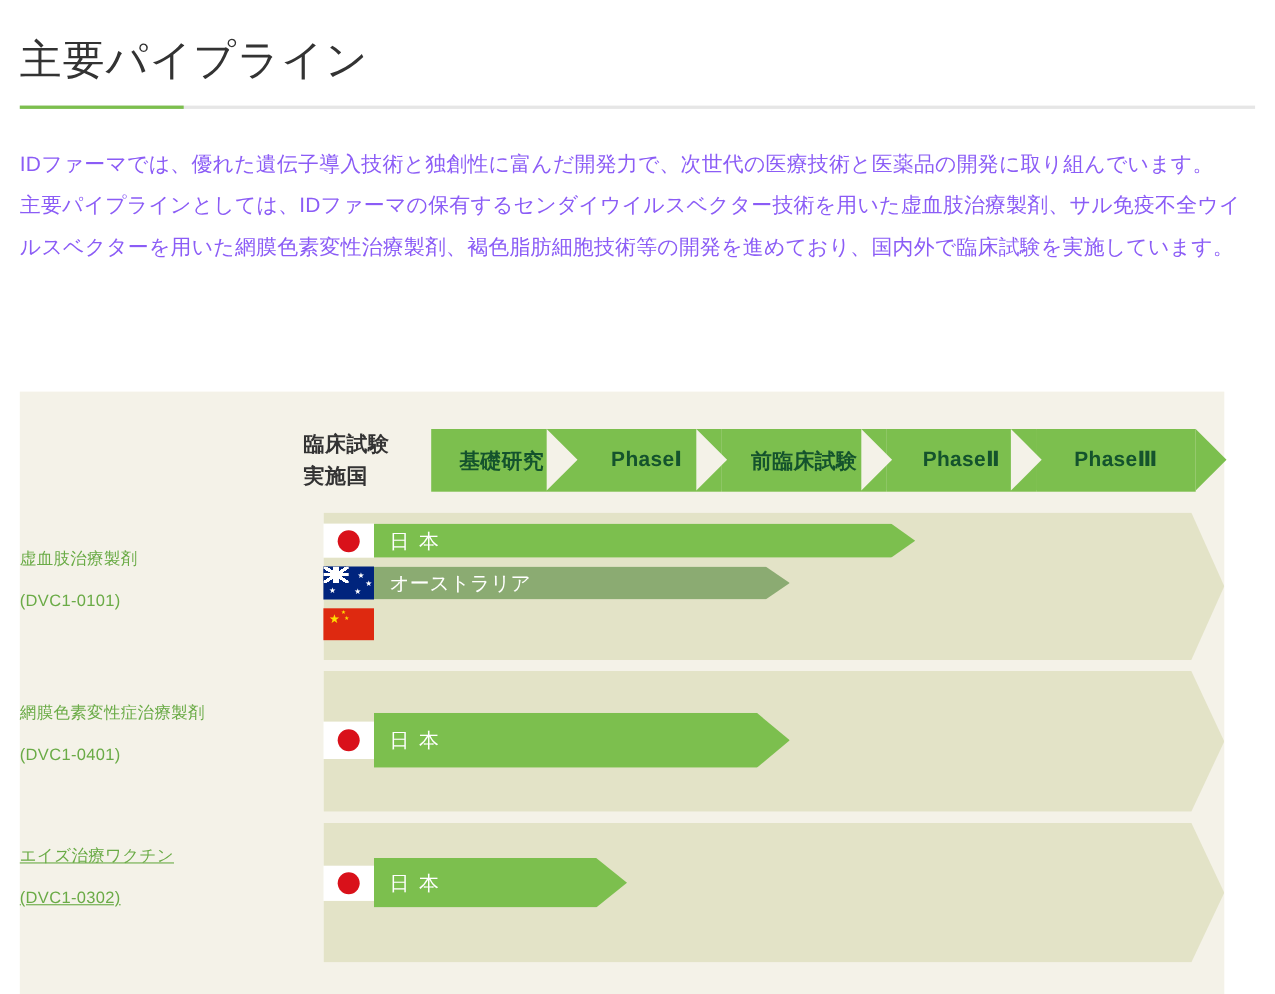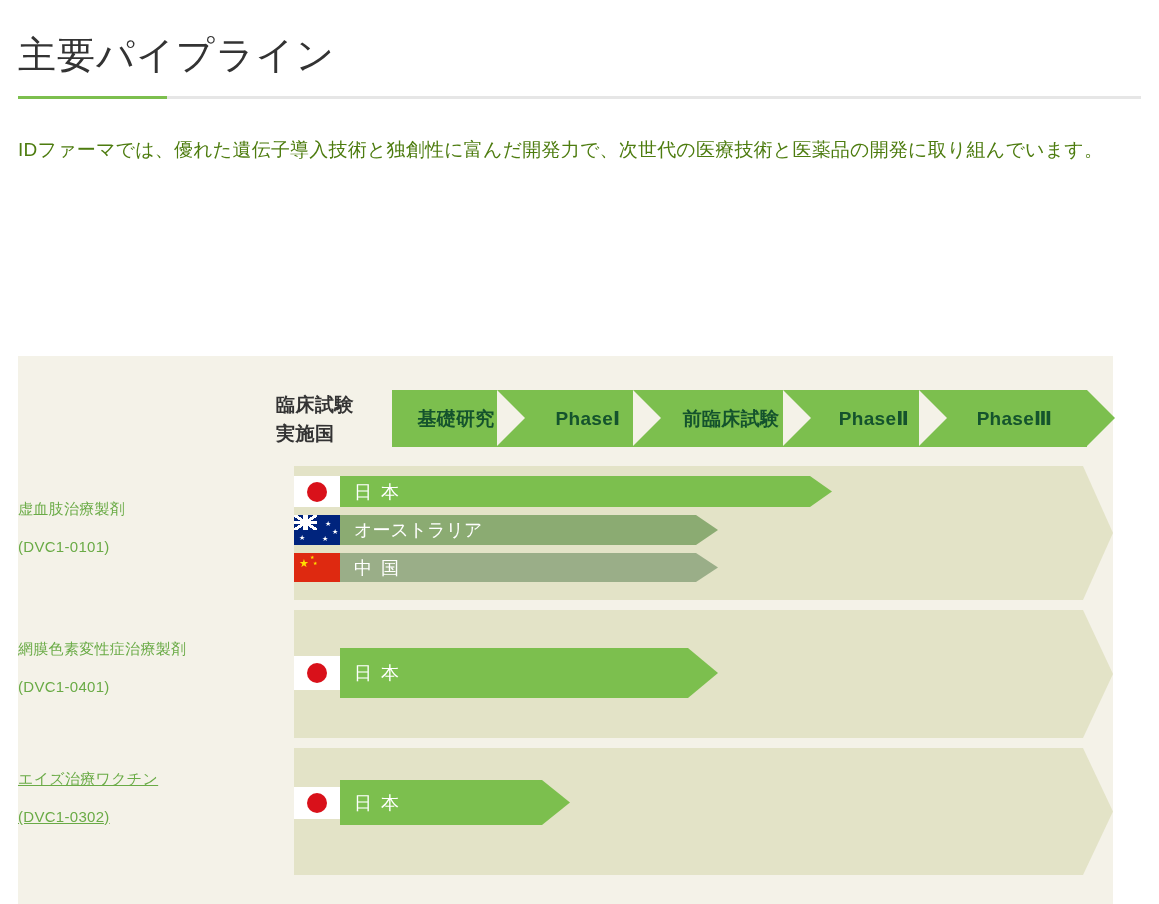--- a/index.html
+++ b/index.html
@@ -18,21 +18,21 @@
     font-size: 38px; font-weight: 400; color: #333333;
     letter-spacing: 1px; line-height: 1.2; white-space: nowrap;
   }
   .rule-wrap { position: absolute; left: 18px; top: 96px; width: 1123px; height: 3px; }
   .rule-base { position:absolute; left:0; top:0; width:100%; height:3px; background:#e6e6e6; }
   .rule-accent { position:absolute; left:0; top:0; width:149px; height:3px; background:#7cbf4e; }
 
   
   .body-copy {
     position: absolute; left: 18px; top: 131px; width: 1125px;
-    font-size: 19px; color: #4d7c0f; line-height: 38px; letter-spacing: 0.2px;
+    font-size: 19px; color: #8b5cf6; line-height: 38px; letter-spacing: 0.2px;
   }
   .body-copy p { margin: 0; }
 
   
   .panel {
     position: absolute; left: 18px; top: 356px;
     width: 1095px; height: 548px; background: #f4f2e8;
   }
 
   
@@ -142,20 +142,21 @@
 
   <h1 class="page-title">主要パイプライン</h1>
 
   <div class="rule-wrap">
     <div class="rule-base"></div>
     <div class="rule-accent"></div>
   </div>
 
   <div class="body-copy">
     <p>IDファーマでは、優れた遺伝子導入技術と独創性に富んだ開発力で、次世代の医療技術と医薬品の開発に取り組んでいます。</p>
+    <p>主要パイプラインとしては、IDファーマの保有するセンダイウイルスベクター技術を用いた虚血肢治療製剤、サル免疫不全ウイルスベクターを用いた網膜色素変性治療製剤、褐色脂肪細胞技術等の開発を進めており、国内外で臨床試験を実施しています。</p>
   </div>
 
   <div class="panel"></div>
 
   <div class="hdr-label">
     <span>臨床試験</span>
     <span>実施国</span>
   </div>
 
   <div class="phase-band">
@@ -209,24 +210,20 @@
         <span class="bar-text" style="letter-spacing:0px;">オーストラリア</span>
       </div>
     </div>
 
     <div class="cbar" style="left:294px; top:87px; width:424px; height:29px;">
       <div class="flag flag-cn">
         <i class="cn-star" style="left:5px; top:5px; font-size:11px;">★</i>
         <i class="cn-star" style="left:16px; top:2px; font-size:5px;">★</i>
         <i class="cn-star" style="left:19px; top:8px; font-size:5px;">★</i>
       </div>
-      <div class="bar-body">
-        <div class="bar-fill" style="background:#9aae88;"></div>
-        <span class="bar-text">中 国</span>
-      </div>
     </div>
   </div>
 
   <div class="prow" style="left:0; top:610px; width:1159px; height:128px;">
     <div class="plabel" style="left:18px; top:20px;">
       <span>網膜色素変性症治療製剤</span>
       <span>(DVC1-0401)</span>
     </div>
     <div class="track" style="left:294px; top:0px; width:819px; height:128px;"></div>
 

